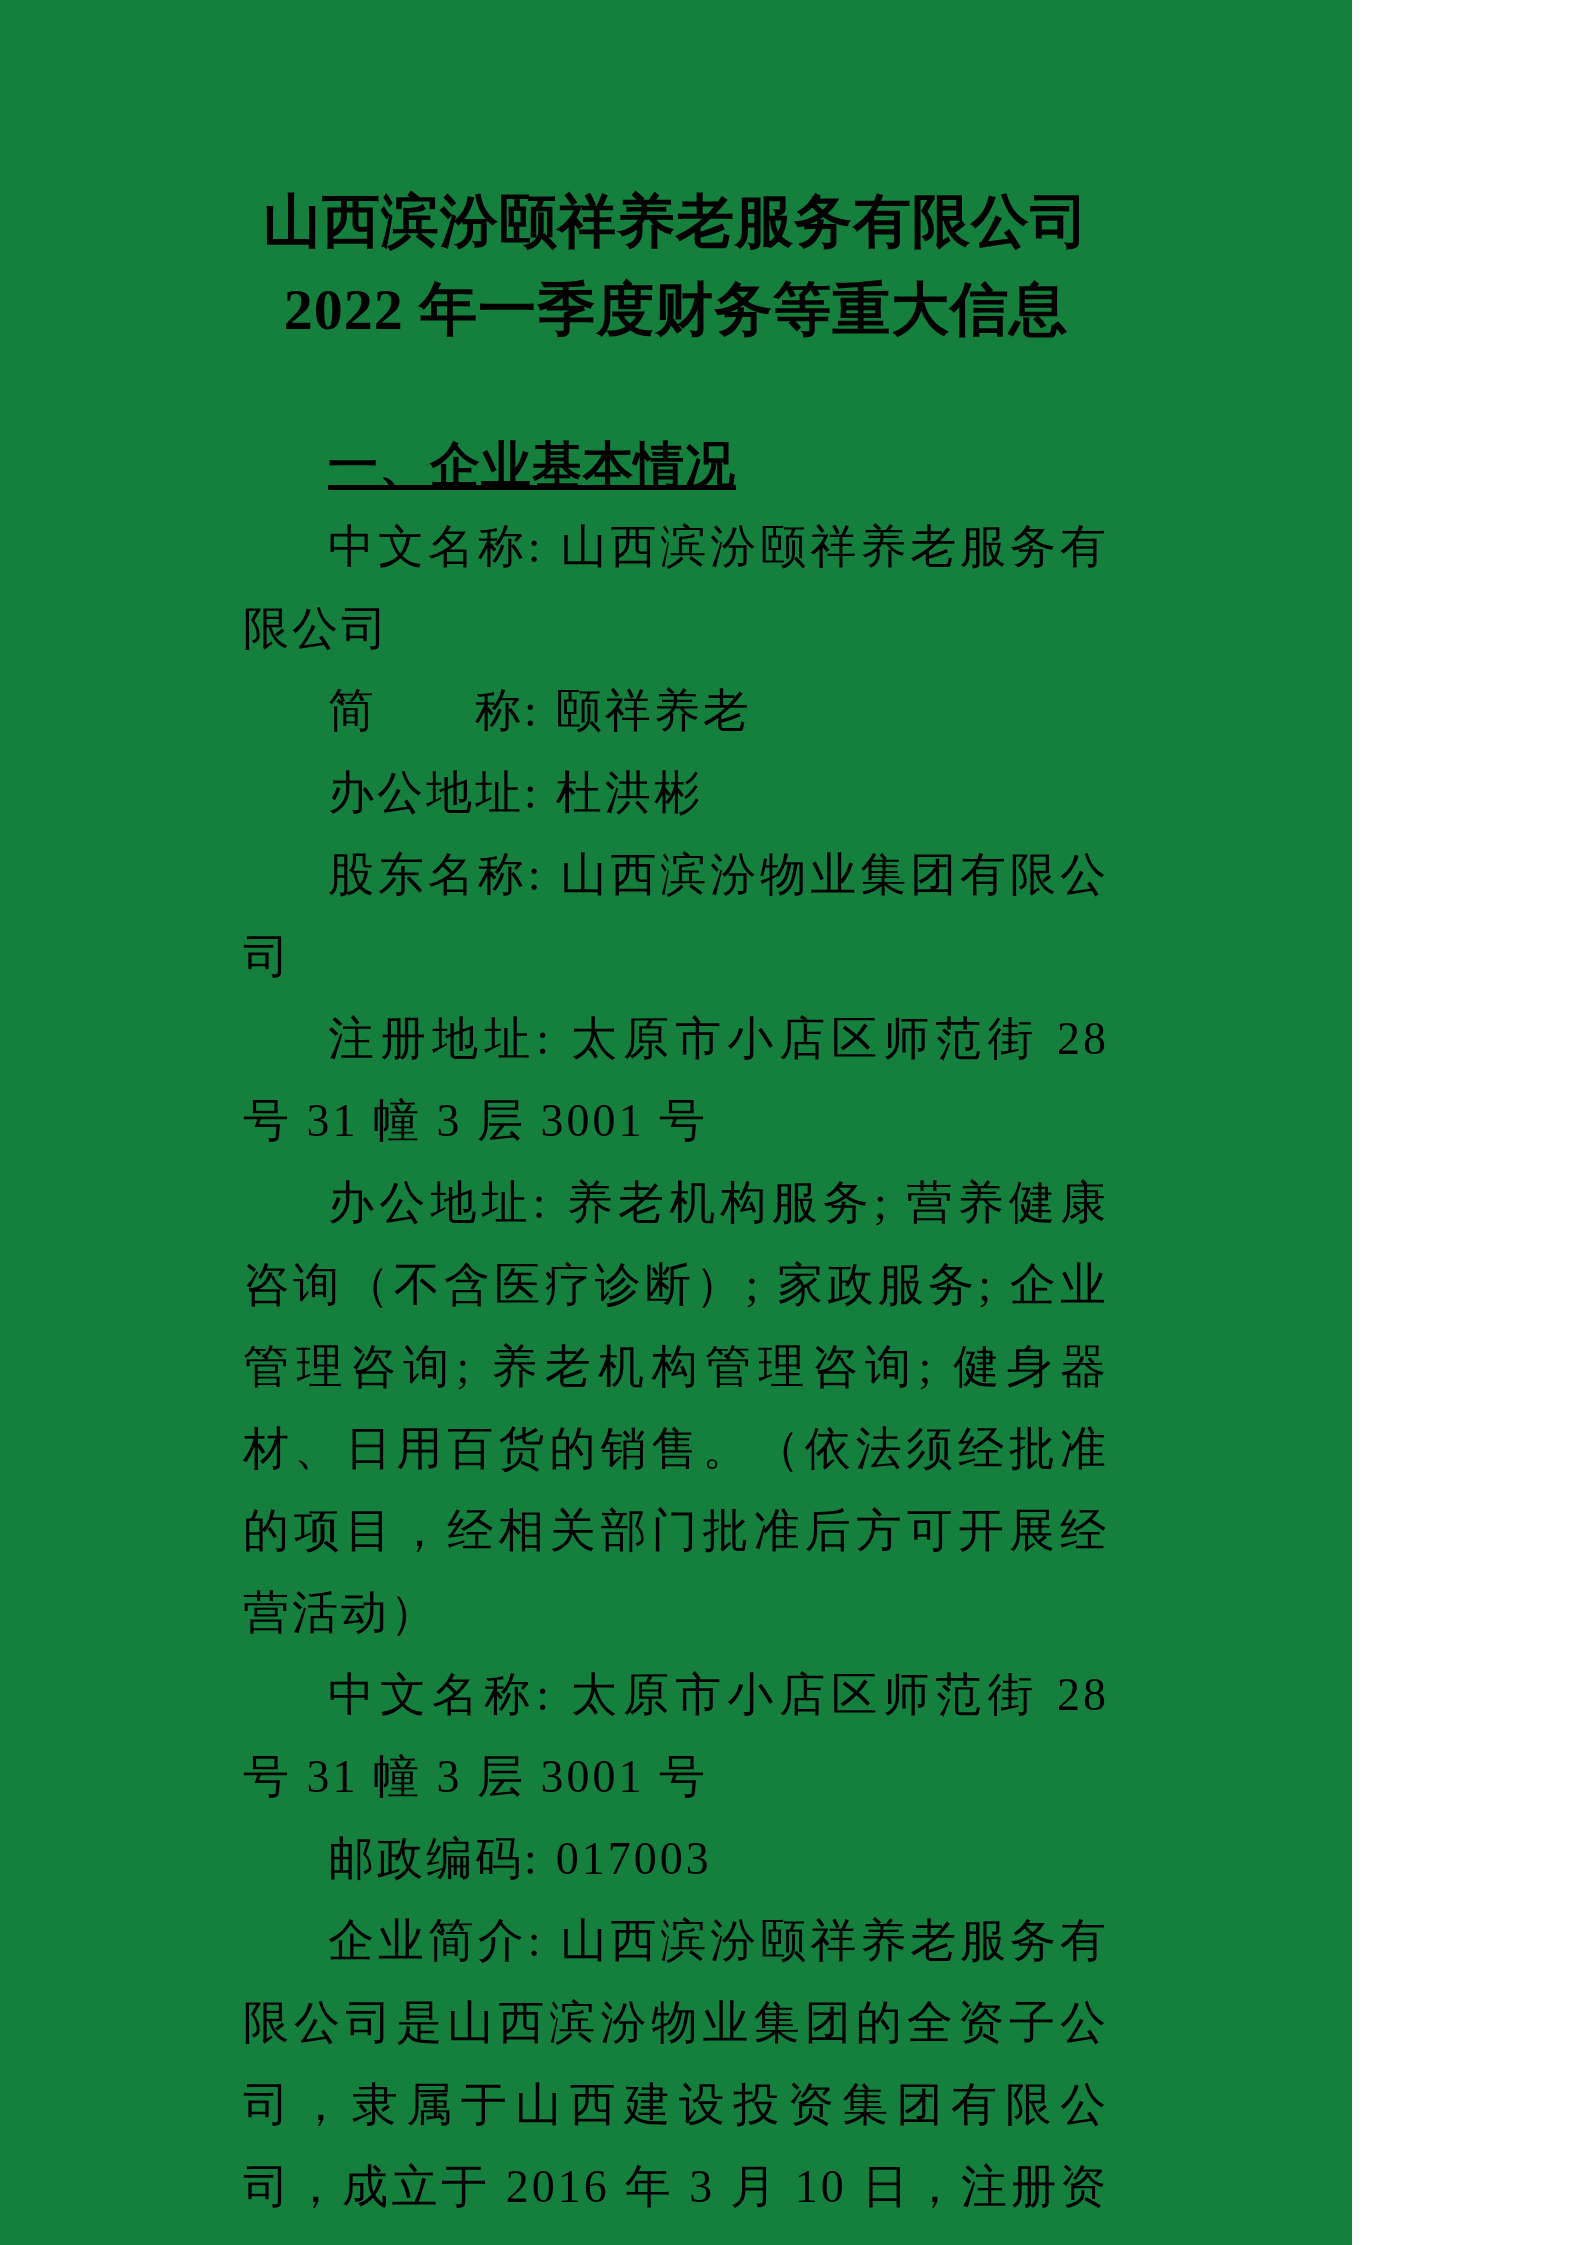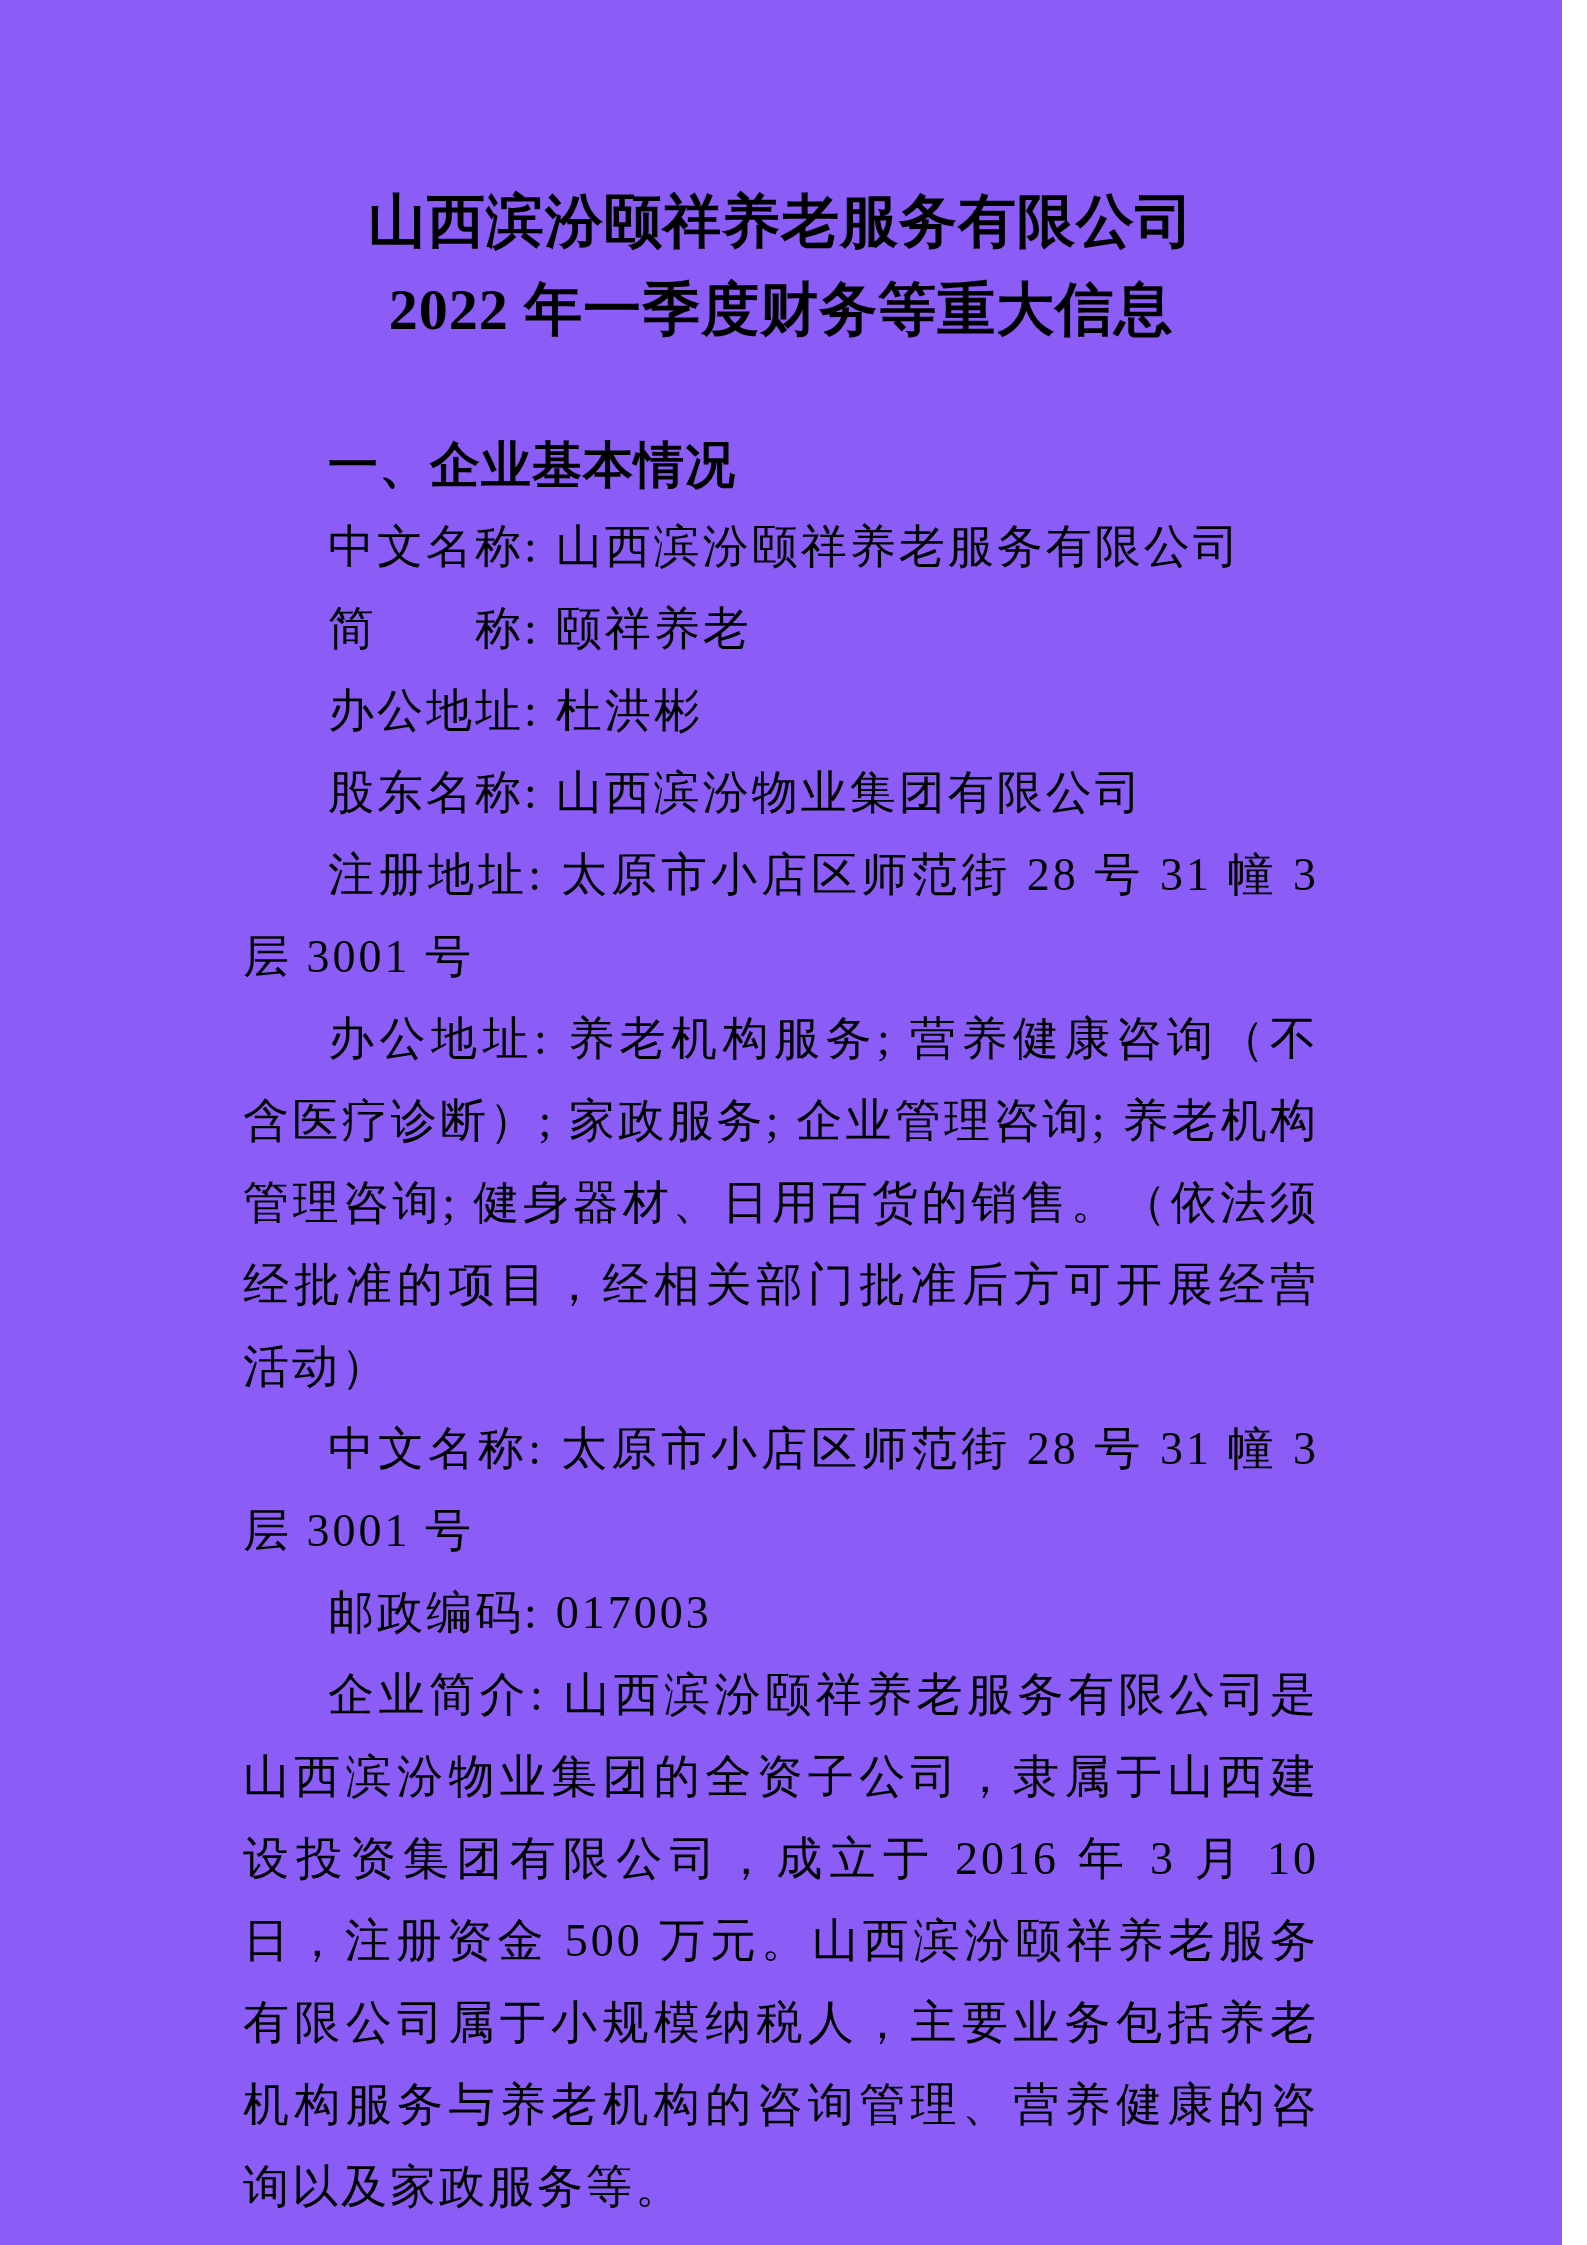--- a/index.html
+++ b/index.html
@@ -1,42 +1,43 @@
 <!DOCTYPE html>
 <html lang="zh"><head>
 <meta charset="utf-8">
 <style>
   html, body { margin: 0; padding: 0; background: #ffffff; }
   .page {
     position: relative;
-    width: 1562px;
+    width: 1352px;
     height: 2245px;
     box-sizing: border-box;
     padding: 178px 243px 16px 243px;
-    background: #8b5cf6;
+    background: #15803d;
     color: #000000;
     font-family: "Liberation Serif", serif;
     overflow: hidden;
   }
   .doc-title {
     text-align: center;
     font-weight: bold;
     font-size: 58px;
     line-height: 88px;
     letter-spacing: 1px;
     white-space: nowrap;
   }
   .section-heading {
     margin: 70px 0 0 0;
     font-family: "Liberation Sans", sans-serif;
     font-weight: bold;
     font-size: 50px;
     line-height: 82px;
     text-indent: 85px;
     letter-spacing: 1px;
+    text-decoration: underline;
   }
   .body-text { margin-top: 0; }
   p.info-line {
     margin: 0;
     font-size: 46px;
     line-height: 82px;
     letter-spacing: 3px;
     text-indent: 85px;
     text-align: justify;
   }

